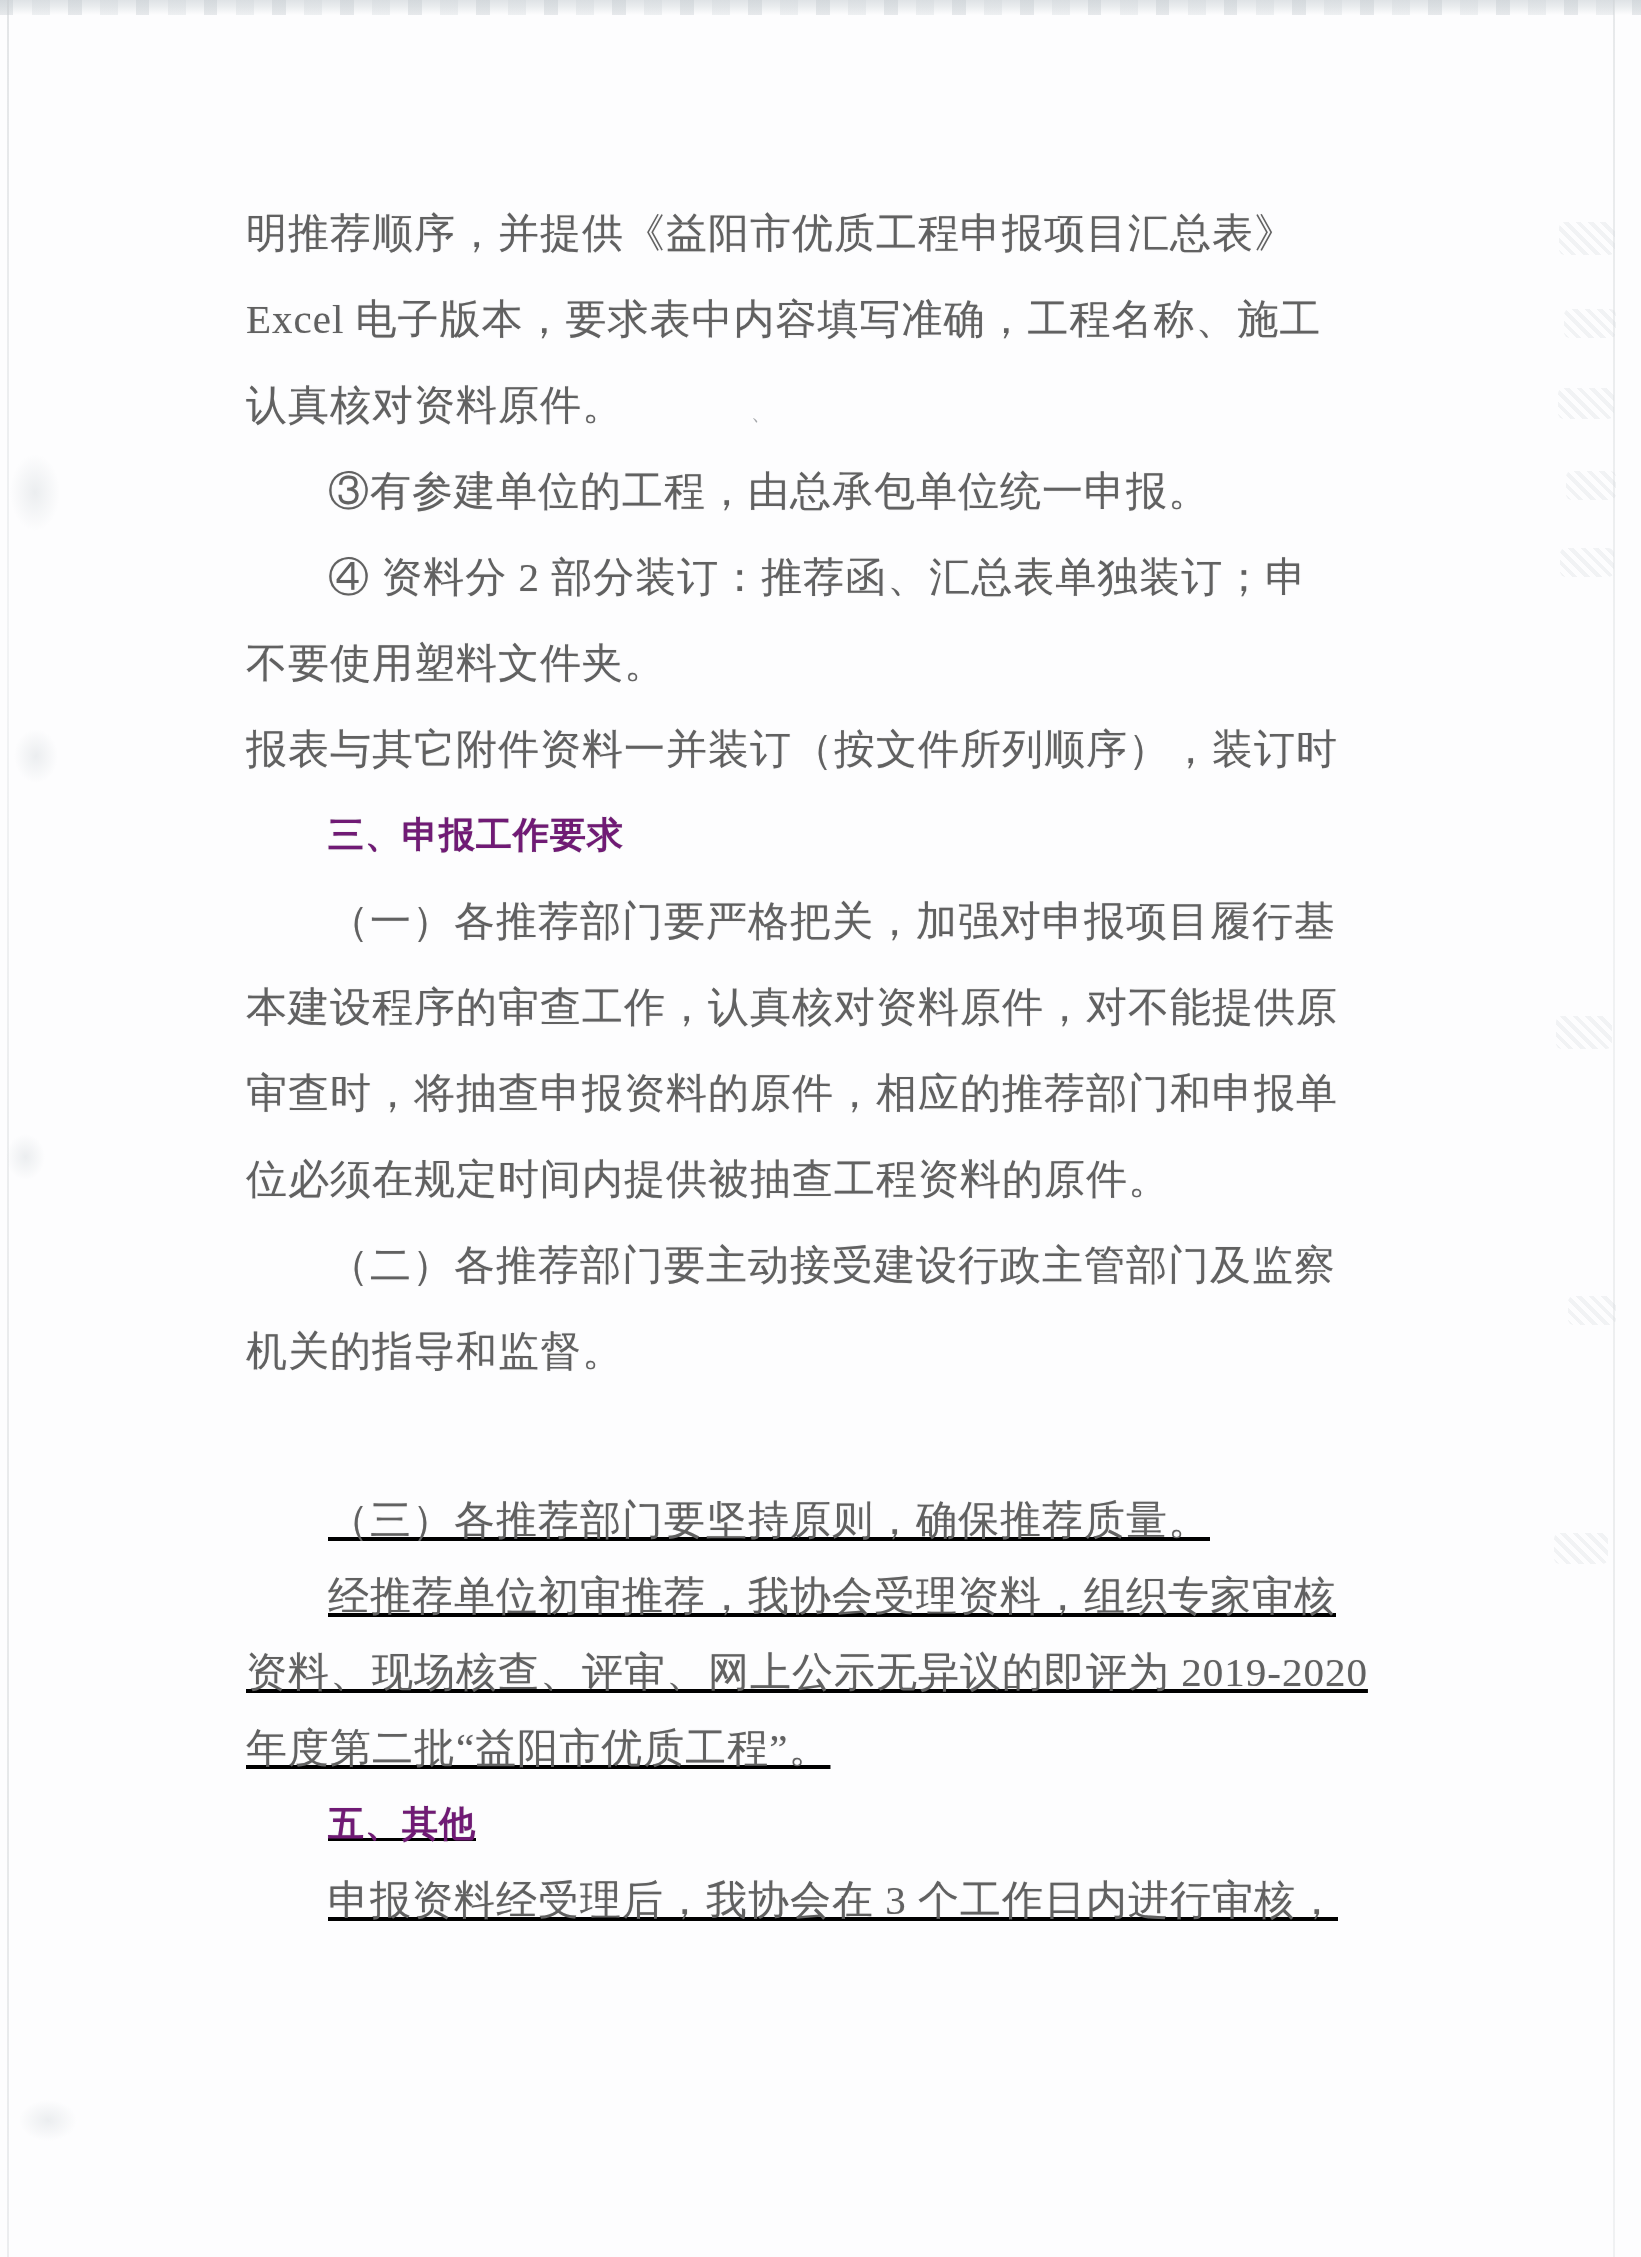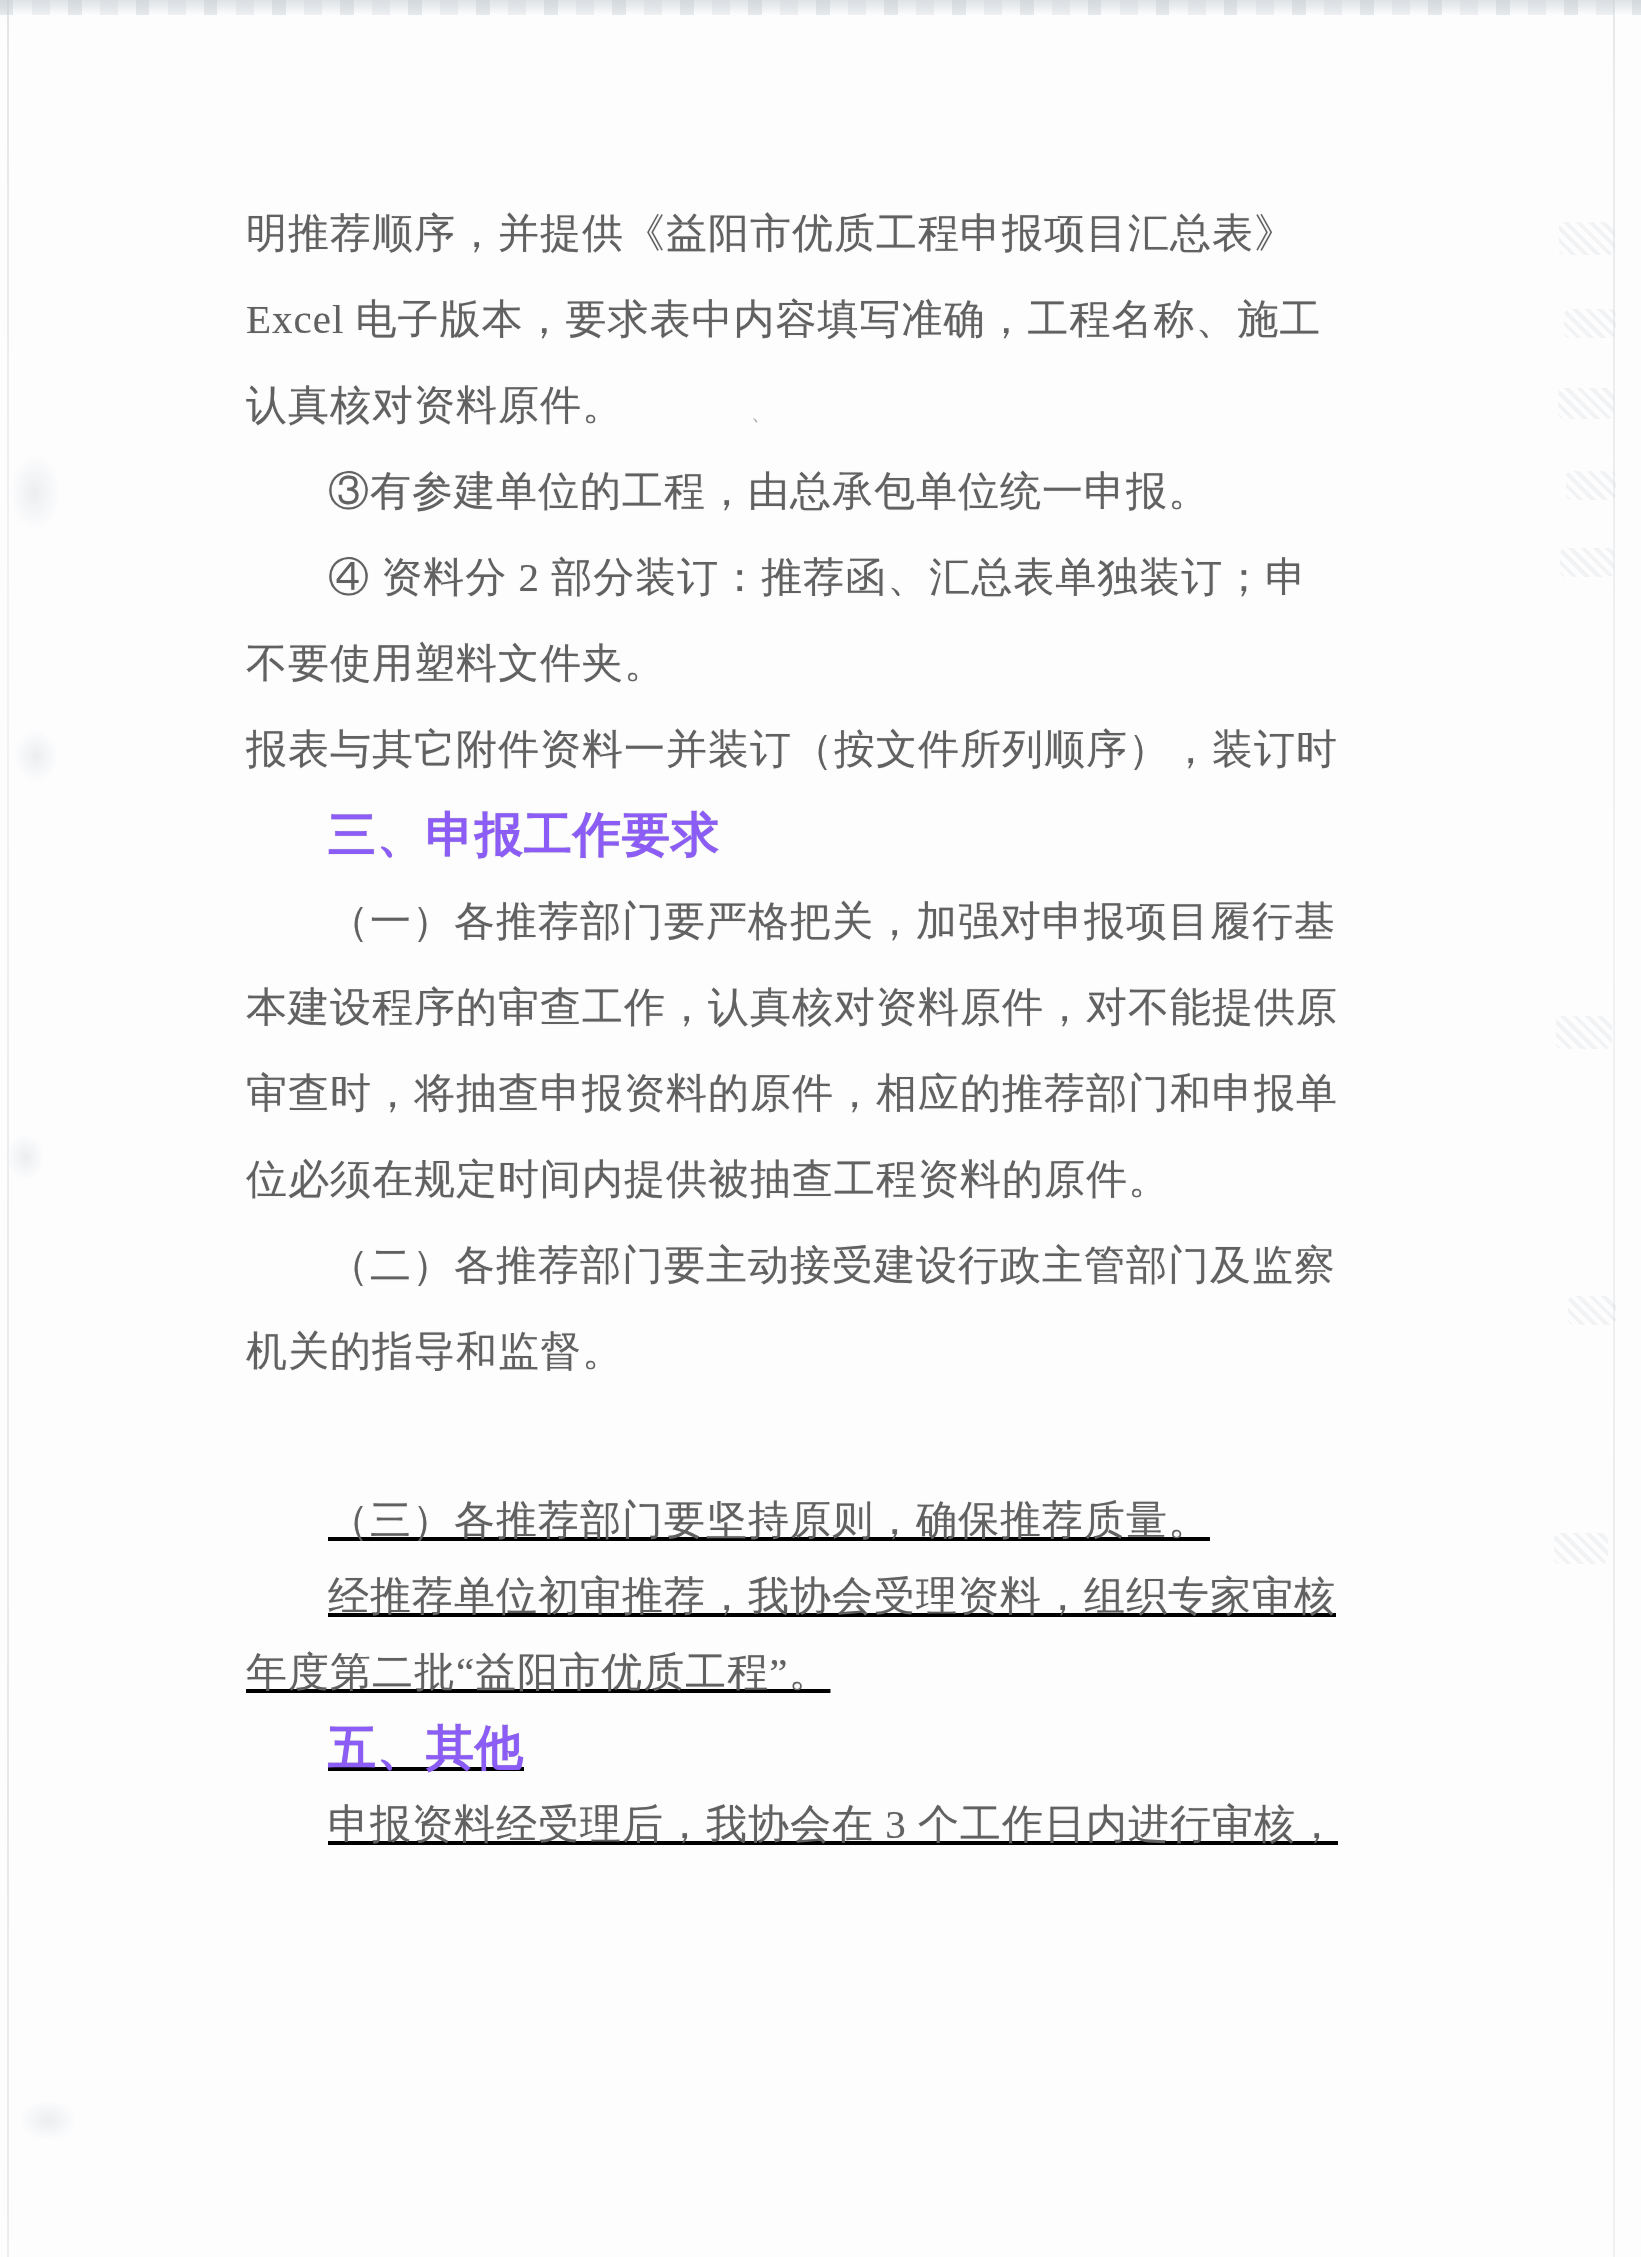--- a/index.html
+++ b/index.html
@@ -54,22 +54,22 @@
     font-size:41px;
     letter-spacing:1px;
     color:#616161;
     white-space:nowrap;
     text-shadow:0 0 1px rgba(97,97,97,.35);
   }
   .line.indent{padding-left:82px;}
   .line.heading{
     font-family:"Liberation Sans","DejaVu Sans",sans-serif;
     font-weight:700;
-    font-size:48px;
-    color:#8b5cf6;
+    font-size:36px;
+    color:#701a75;
     text-shadow:0 0 1px rgba(60,60,60,.4);
   }
 </style>
 </head>
 <body>
 
 <div class="page">
 
   <div class="top-edge"></div>
   <div class="left-line"></div>
@@ -104,20 +104,21 @@
         <div class="line indent">（一）各推荐部门要严格把关，加强对申报项目履行基</div>
         <div class="line">本建设程序的审查工作，认真核对资料原件，对不能提供原</div>
         <div class="line">审查时，将抽查申报资料的原件，相应的推荐部门和申报单</div>
         <div class="line">位必须在规定时间内提供被抽查工程资料的原件。</div>
         <div class="line indent">（二）各推荐部门要主动接受建设行政主管部门及监察</div>
         <div class="line">机关的指导和监督。</div>
       </div>
       <div class="doc-block block-1">
         <div class="line indent">（三）各推荐部门要坚持原则，确保推荐质量。</div>
         <div class="line indent">经推荐单位初审推荐，我协会受理资料，组织专家审核</div>
+        <div class="line">资料、现场核查、评审、网上公示无异议的即评为 2019-2020</div>
         <div class="line">年度第二批“益阳市优质工程”。</div>
         <div class="line indent heading">五、其他</div>
         <div class="line indent">申报资料经受理后，我协会在 3 个工作日内进行审核，</div>
       </div>
     </div>
 
 </div>
 
 
 </body></html>

